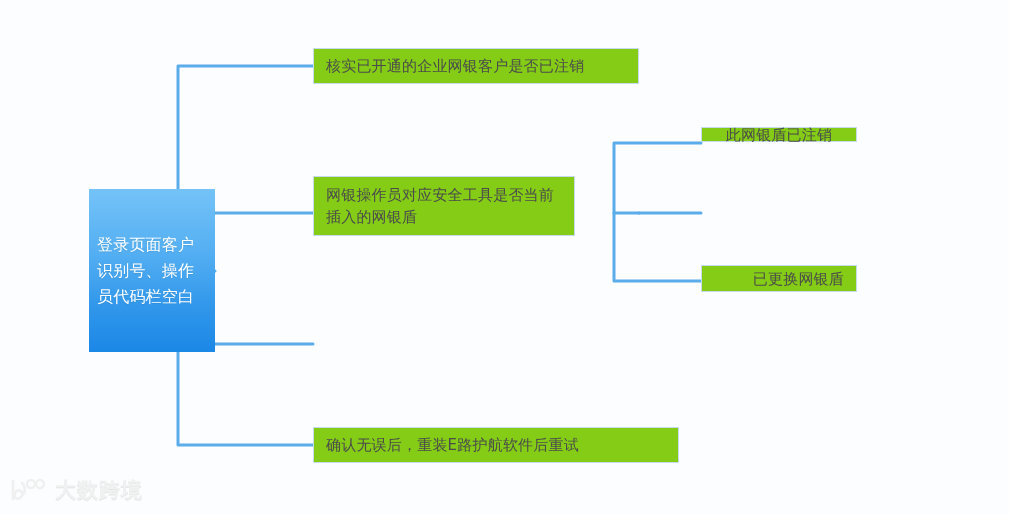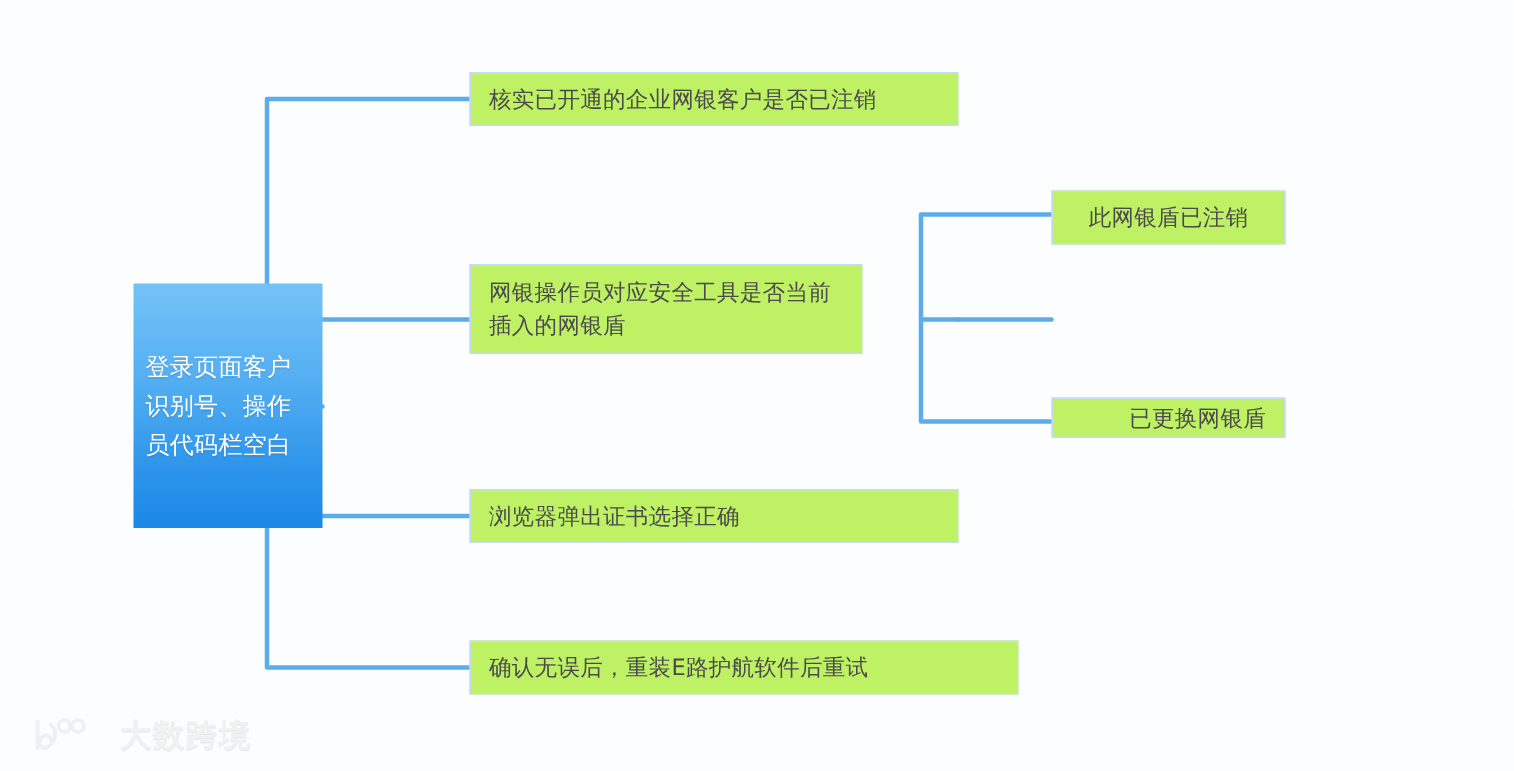--- a/index.html
+++ b/index.html
@@ -24,21 +24,21 @@
     top: 0;
     width: 1009px;
     height: 514px;
     pointer-events: none;
   }
   .node {
     position: absolute;
     box-sizing: border-box;
     display: flex;
     align-items: center;
-    background: #bef264;
+    background: #84cc16;
     border: 1px solid #c6dbee;
     color: #4b4b4b;
     font-size: 15px;
     line-height: 22px;
     letter-spacing: 0.2px;
     padding: 6px 12px;
     white-space: pre-line;
   }
   .node.root {
     background: linear-gradient(180deg, #74c3f7 0%, #53aef2 40%, #2e95ea 75%, #1b87e6 100%);
@@ -53,25 +53,25 @@
   .node.leaf {
     justify-content: center;
     text-align: center;
   }
   .node-text {
     display: block;
     width: 100%;
   }
   #watermark {
     position: absolute;
-    left: 20px;
+    left: 8px;
     top: 476px;
     display: flex;
     align-items: center;
-    gap: 20px;
+    gap: 7px;
     opacity: 0.92;
     user-select: none;
   }
   #watermark .wm-text {
     font-size: 21px;
     font-weight: bold;
     color: #f0f0f0;
     letter-spacing: 1px;
     text-shadow: 0 1px 0 #e2e2e2;
   }
@@ -100,29 +100,26 @@
   </div>
 
   <div class="node" style="left:313px; top:48px; width:326px; height:36px;">
     <span class="node-text">核实已开通的企业网银客户是否已注销</span>
   </div>
 
   <div class="node" style="left:313px; top:176px; width:262px; height:60px;">
     <span class="node-text">网银操作员对应安全工具是否当前插入的网银盾</span>
   </div>
 
-  <div class="node" style="left:313px; top:326px; width:326px; height:36px;">
-    <span class="node-text">浏览器弹出证书选择正确</span>
-  </div>
 
   <div class="node" style="left:313px; top:427px; width:366px; height:36px;">
     <span class="node-text">确认无误后，重装E路护航软件后重试</span>
   </div>
 
-  <div class="node leaf" style="left:701px; top:127px; width:156px; height:36px;">
+  <div class="node leaf" style="left:701px; top:127px; width:156px; height:15px;">
     <span class="node-text">此网银盾已注销</span>
   </div>
 
 
   <div class="node leaf" style="left:701px; top:265px; width:156px; height:27px;text-align:right;">
     <span class="node-text">已更换网银盾</span>
   </div>
 
   <div id="watermark">
     <svg width="40" height="26" viewBox="0 0 40 26">

